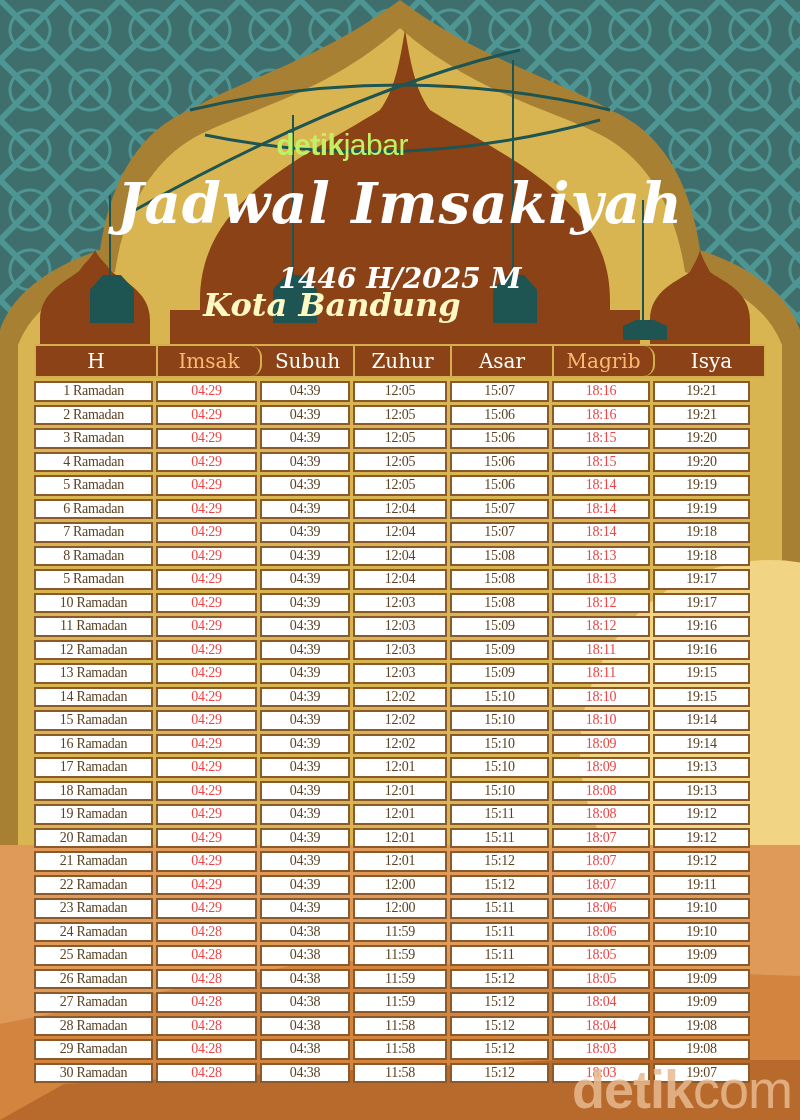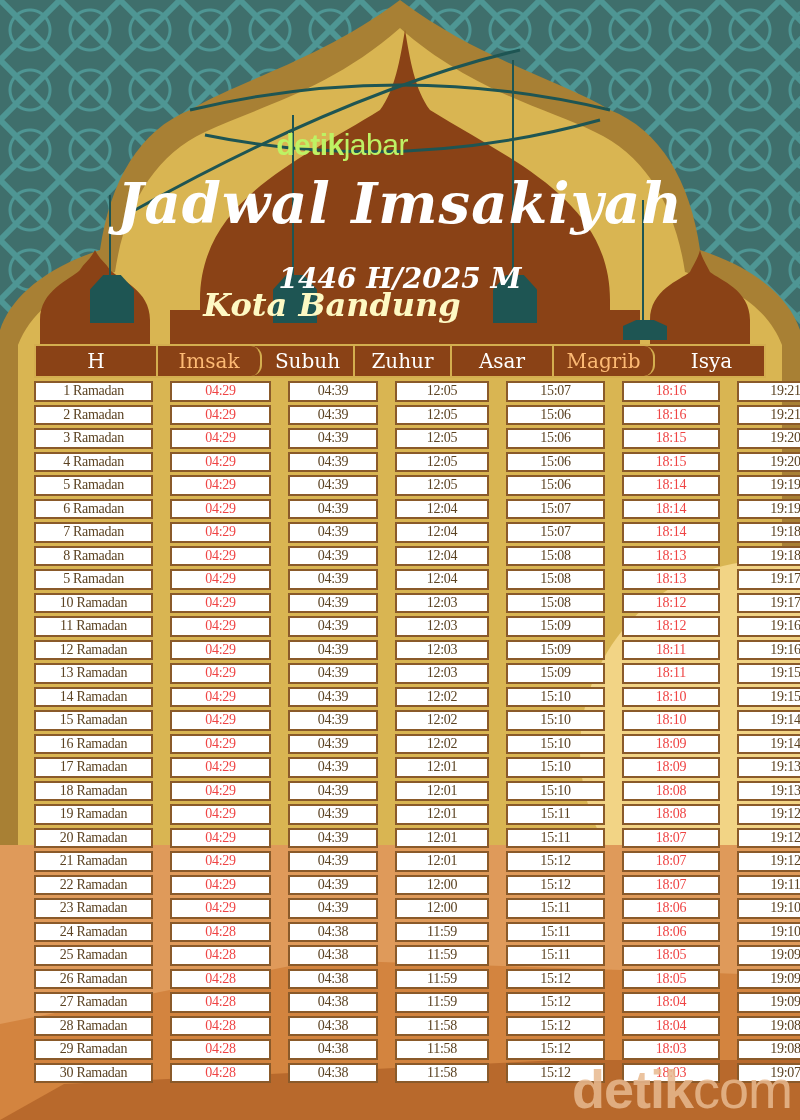--- a/index.html
+++ b/index.html
@@ -40,21 +40,21 @@
 
   .table-wrap { position: absolute; left: 34px; top: 344px; width: 732px; }
   .thead { display: grid; grid-template-columns: 122px 104px 93px 97px 102px 101px 113px; height: 34px;
     background: #8a4216; border: 2px solid #d4ae4f; }
   .thead div { display: flex; align-items: center; justify-content: center; color: #fff;
     font-family: "DejaVu Serif", serif; font-size: 20px; border-right: 2px solid #d4ae4f; }
   .thead div:last-child { border-right: none; text-align: right; }
   .thead .hl { color: #fdba74; border-radius: 11px; }
 
   .rows { display: flex; flex-direction: column; gap: 3px; margin-top: 3px; }
-  .row { display: grid; grid-template-columns: 122px 104px 93px 97px 102px 101px 113px; column-gap: 14px; height: 20.5px; }
+  .row { display: grid; grid-template-columns: 122px 104px 93px 97px 102px 101px 113px; column-gap: 0; height: 20.5px; }
   .cell { background: #fff; border: 2px solid #8a5a2a; margin-right: 3px; display: flex; align-items: center; justify-content: center;
     font-family: "Liberation Serif", serif; font-size: 14px; color: #5b4222; letter-spacing: -0.3px; }
   .cell:last-child { margin-right: 16px; }
   .cell.hl { color: #ef4444; }
 
   .watermark { position: absolute; right: 8px; bottom: 0px; font-family: "Liberation Sans", sans-serif; font-size: 54px;
     color: #e8b98f; opacity: 0.85; letter-spacing: -1px; }
   .watermark b { font-weight: 700; }
   .watermark span { font-weight: 400; }
 </style>

